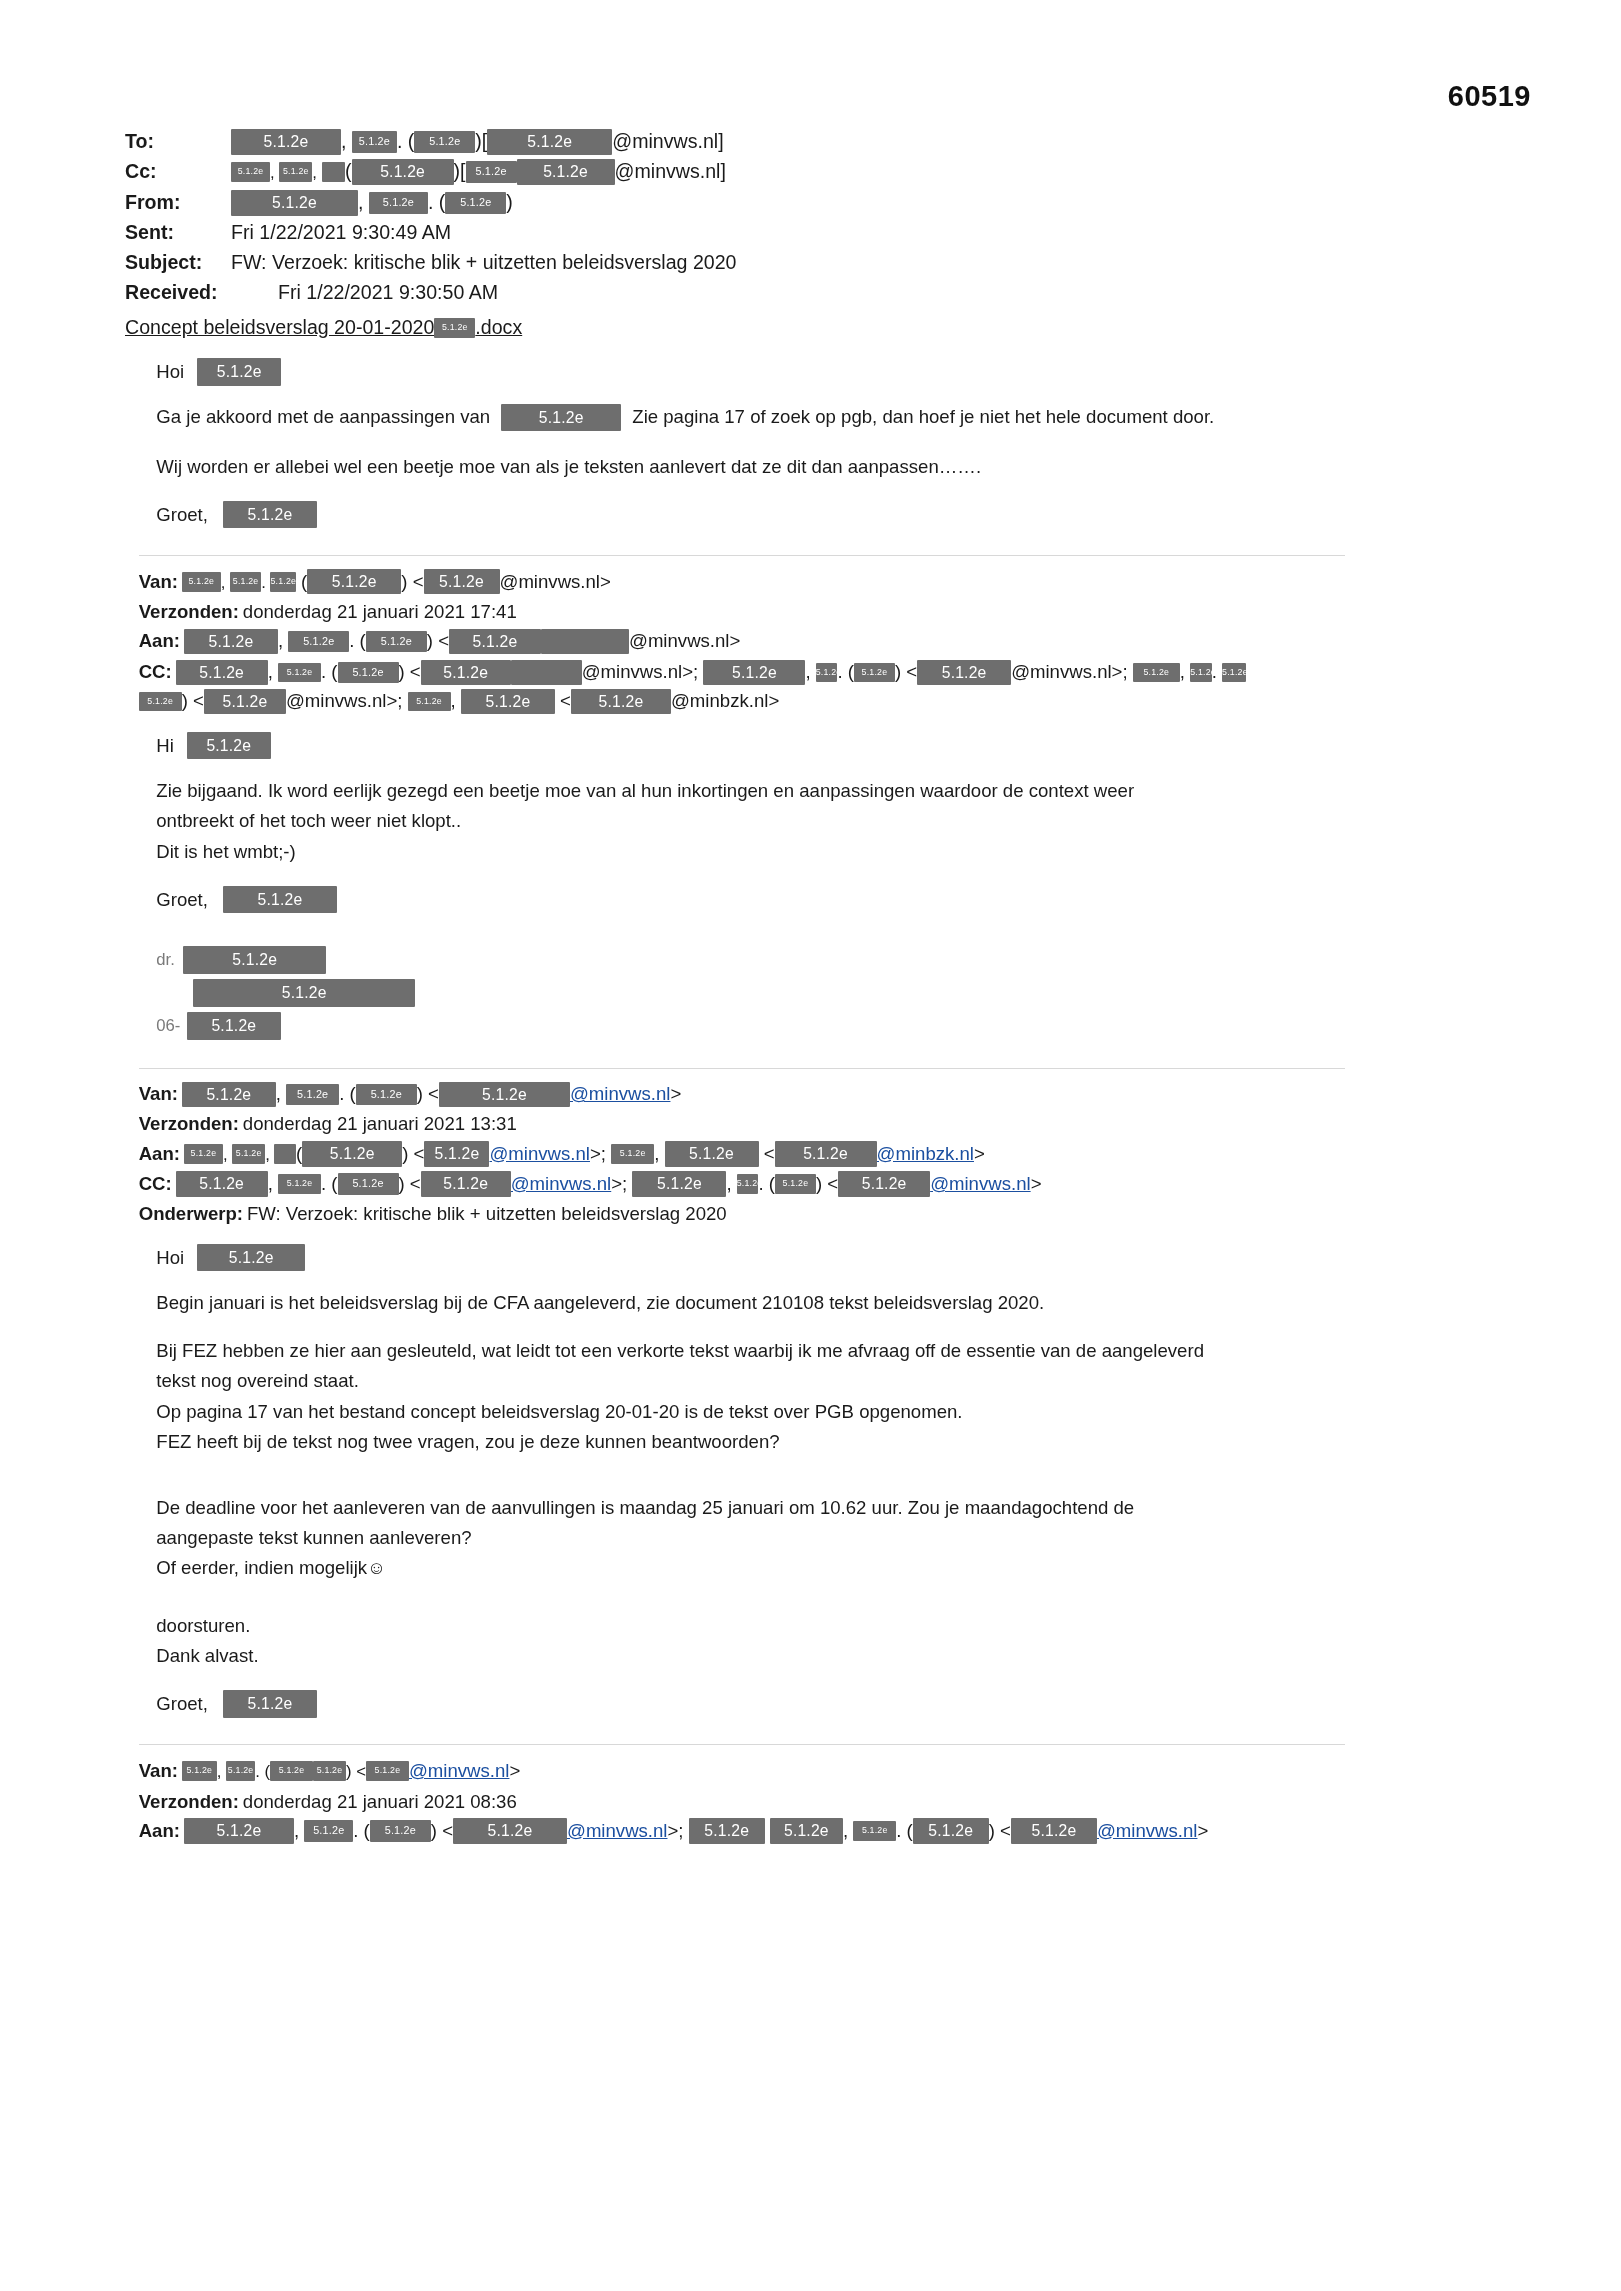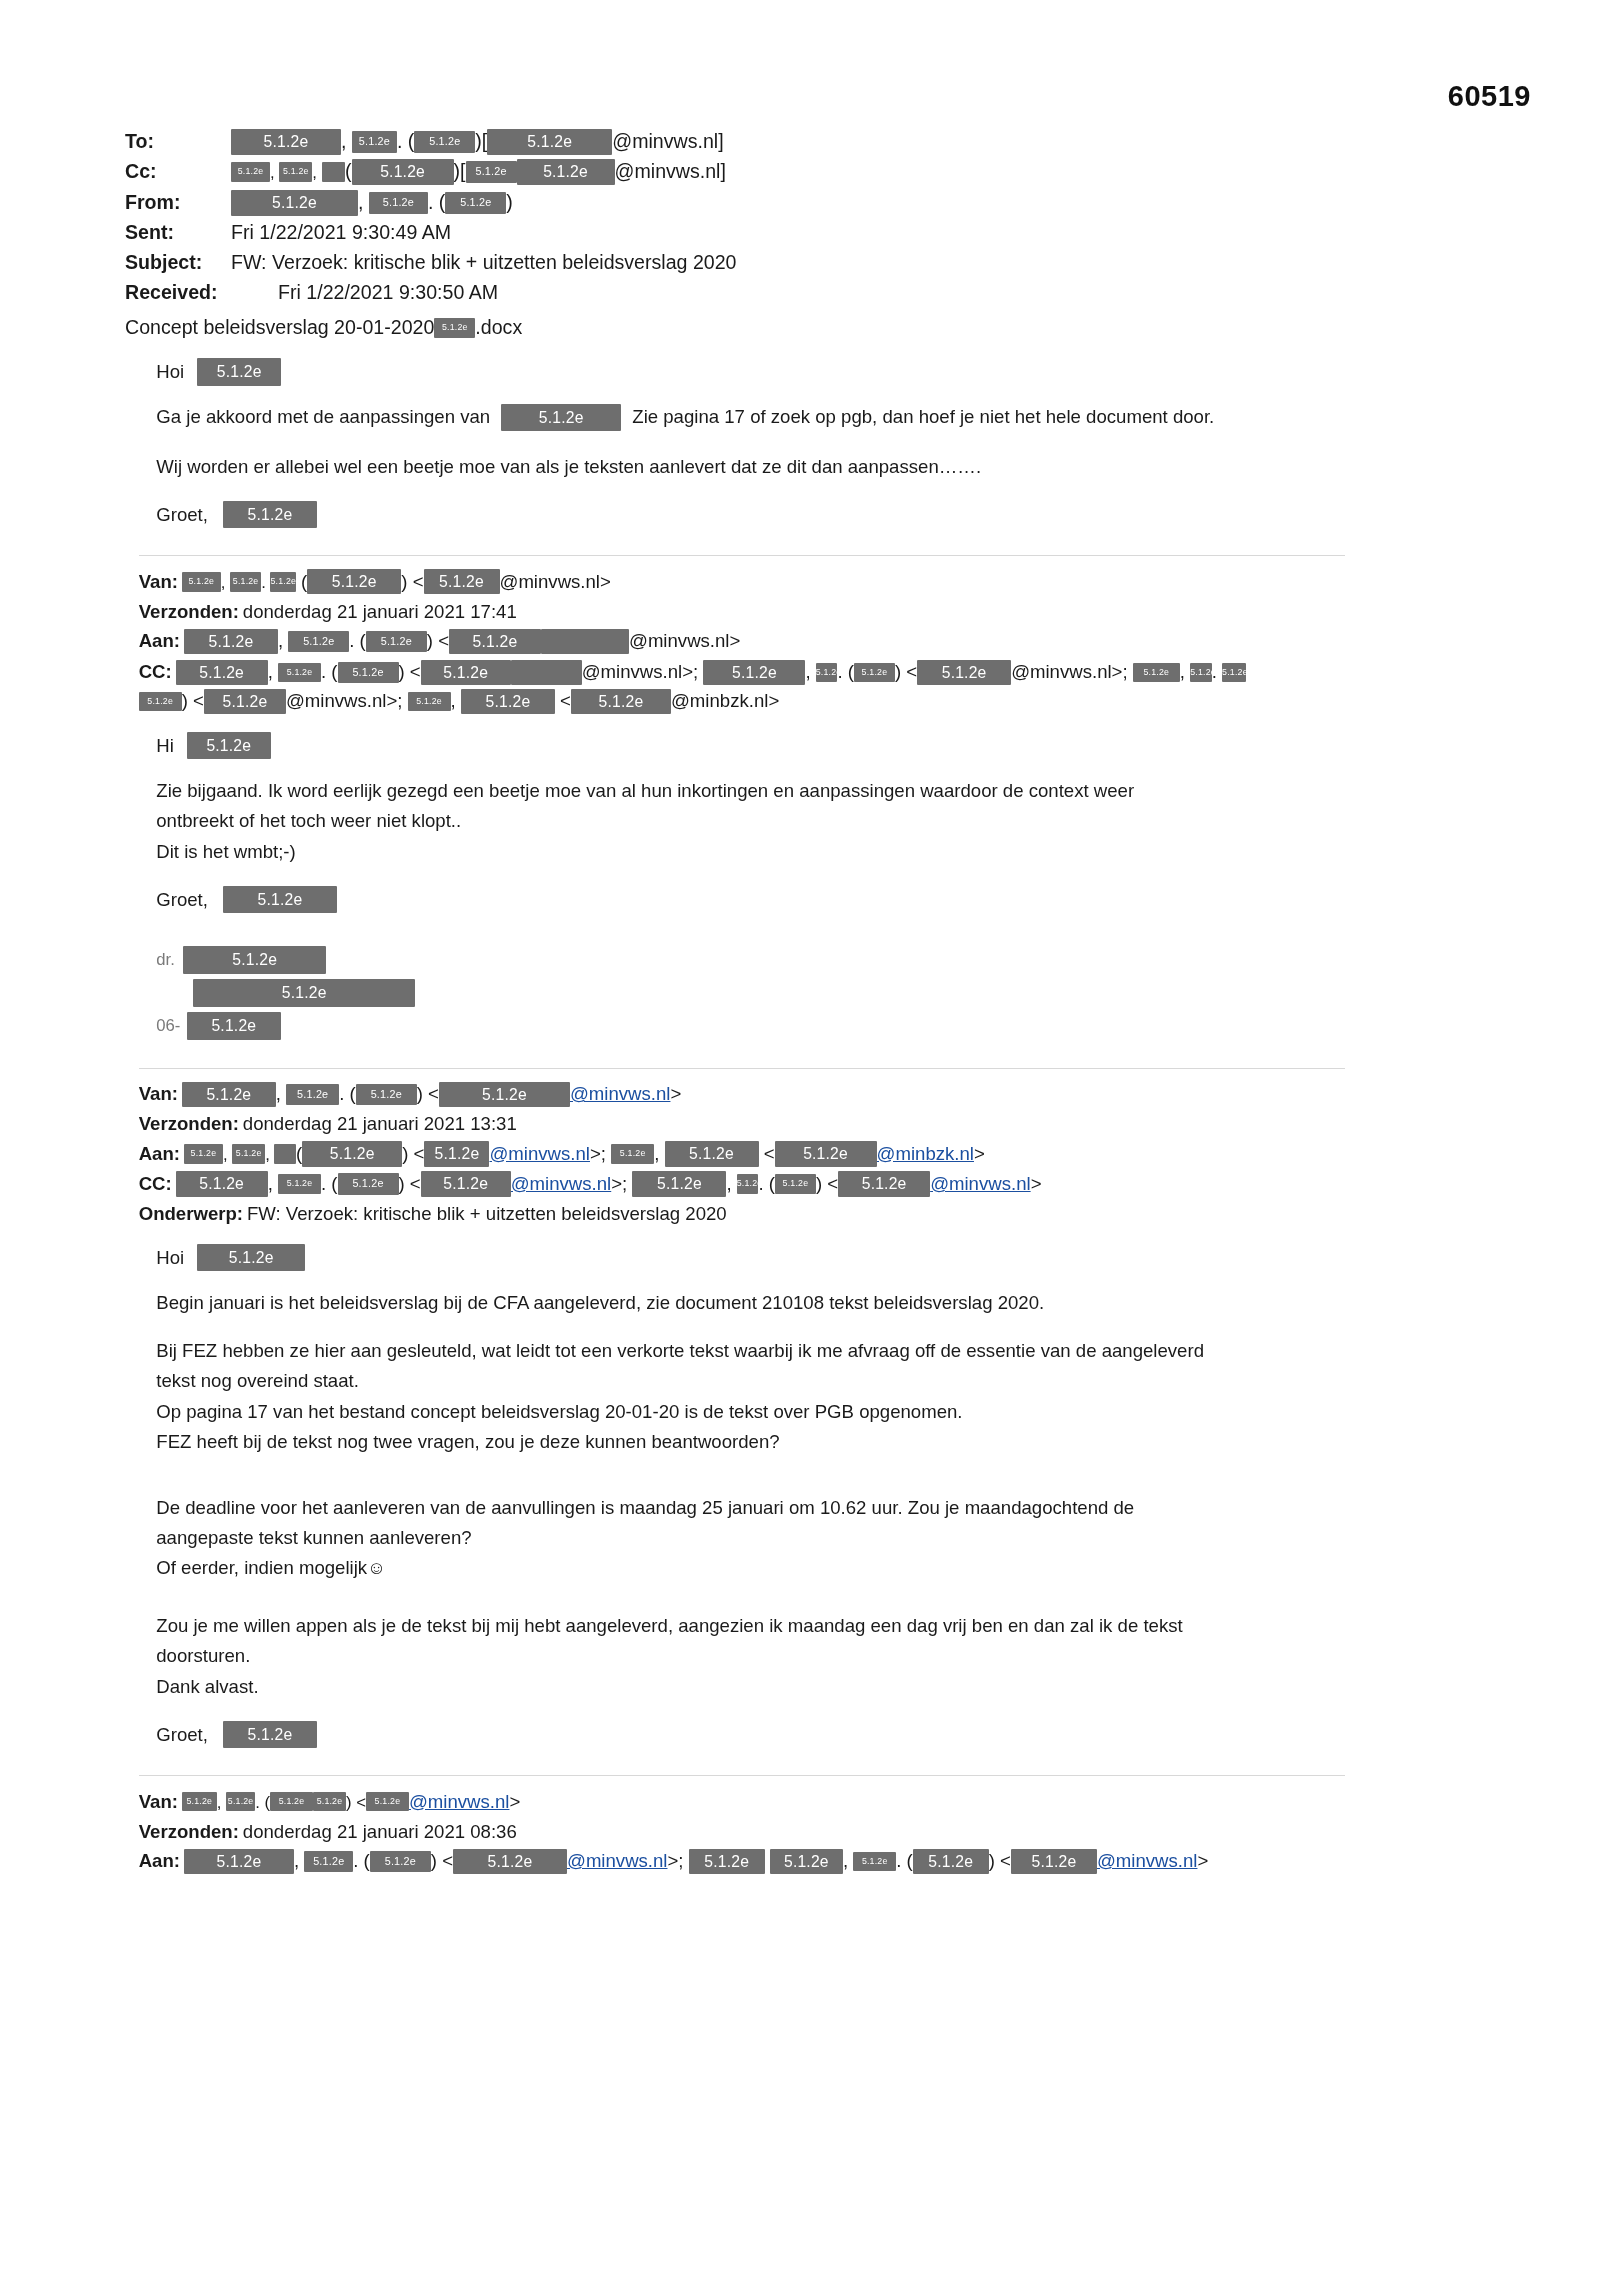--- a/index.html
+++ b/index.html
@@ -76,20 +76,21 @@
     width: 106px;
     flex: 0 0 106px;
     font-size: 19.6px;
   }
   .hdr-val {
     flex: 1 1 auto;
   }
   .attachment {
     margin-top: 5.9px;
     font-size: 19.6px;
+    text-decoration: underline;
     color: #1a1a1a;
   }
   .attachment .rd {
     text-decoration: none;
   }
   
   .msg {
     margin-top: 17.6px;
     padding-left: 17.6px;
   }
@@ -296,21 +297,20 @@
         <span class="rd" style="width:108px;height:27.4px;line-height:27.4px;margin-left:7.8px;">5.1.2e</span>
       </div>
       <div class="p indent">Begin januari is het beleidsverslag bij de CFA aangeleverd, zie document 210108 tekst beleidsverslag 2020.</div>
       <div class="p indent tight">Bij FEZ hebben ze hier aan gesleuteld, wat leidt tot een verkorte tekst waarbij ik me afvraag off de essentie van de aangeleverd</div>
       <div class="p indent tight">tekst nog overeind staat.</div>
       <div class="p indent tight">Op pagina 17 van het bestand concept beleidsverslag 20-01-20 is de tekst over PGB opgenomen.</div>
       <div class="p indent" style="margin-bottom:39px;">FEZ heeft bij de tekst nog twee vragen, zou je deze kunnen beantwoorden?</div>
       <div class="p indent tight">De deadline voor het aanleveren van de aanvullingen is maandag 25 januari om 10.62 uur. Zou je maandagochtend de</div>
       <div class="p indent tight">aangepaste tekst kunnen aanleveren?</div>
       <div class="p indent" style="margin-bottom:31px;">Of eerder, indien mogelijk☺</div>
-      <div class="p indent tight">Zou je me willen appen als je de tekst bij mij hebt aangeleverd, aangezien ik maandag een dag vrij ben en dan zal ik de tekst</div>
       <div class="p indent tight">doorsturen.</div>
       <div class="p indent">Dank alvast.</div>
       <div class="greet">
         <span>Groet,</span>
         <span class="rd" style="width:94px;height:27.4px;line-height:27.4px;margin-left:9.8px;">5.1.2e</span>
       </div>
     </div>
 
     <div class="qhdr">
       <div class="sep"></div>

